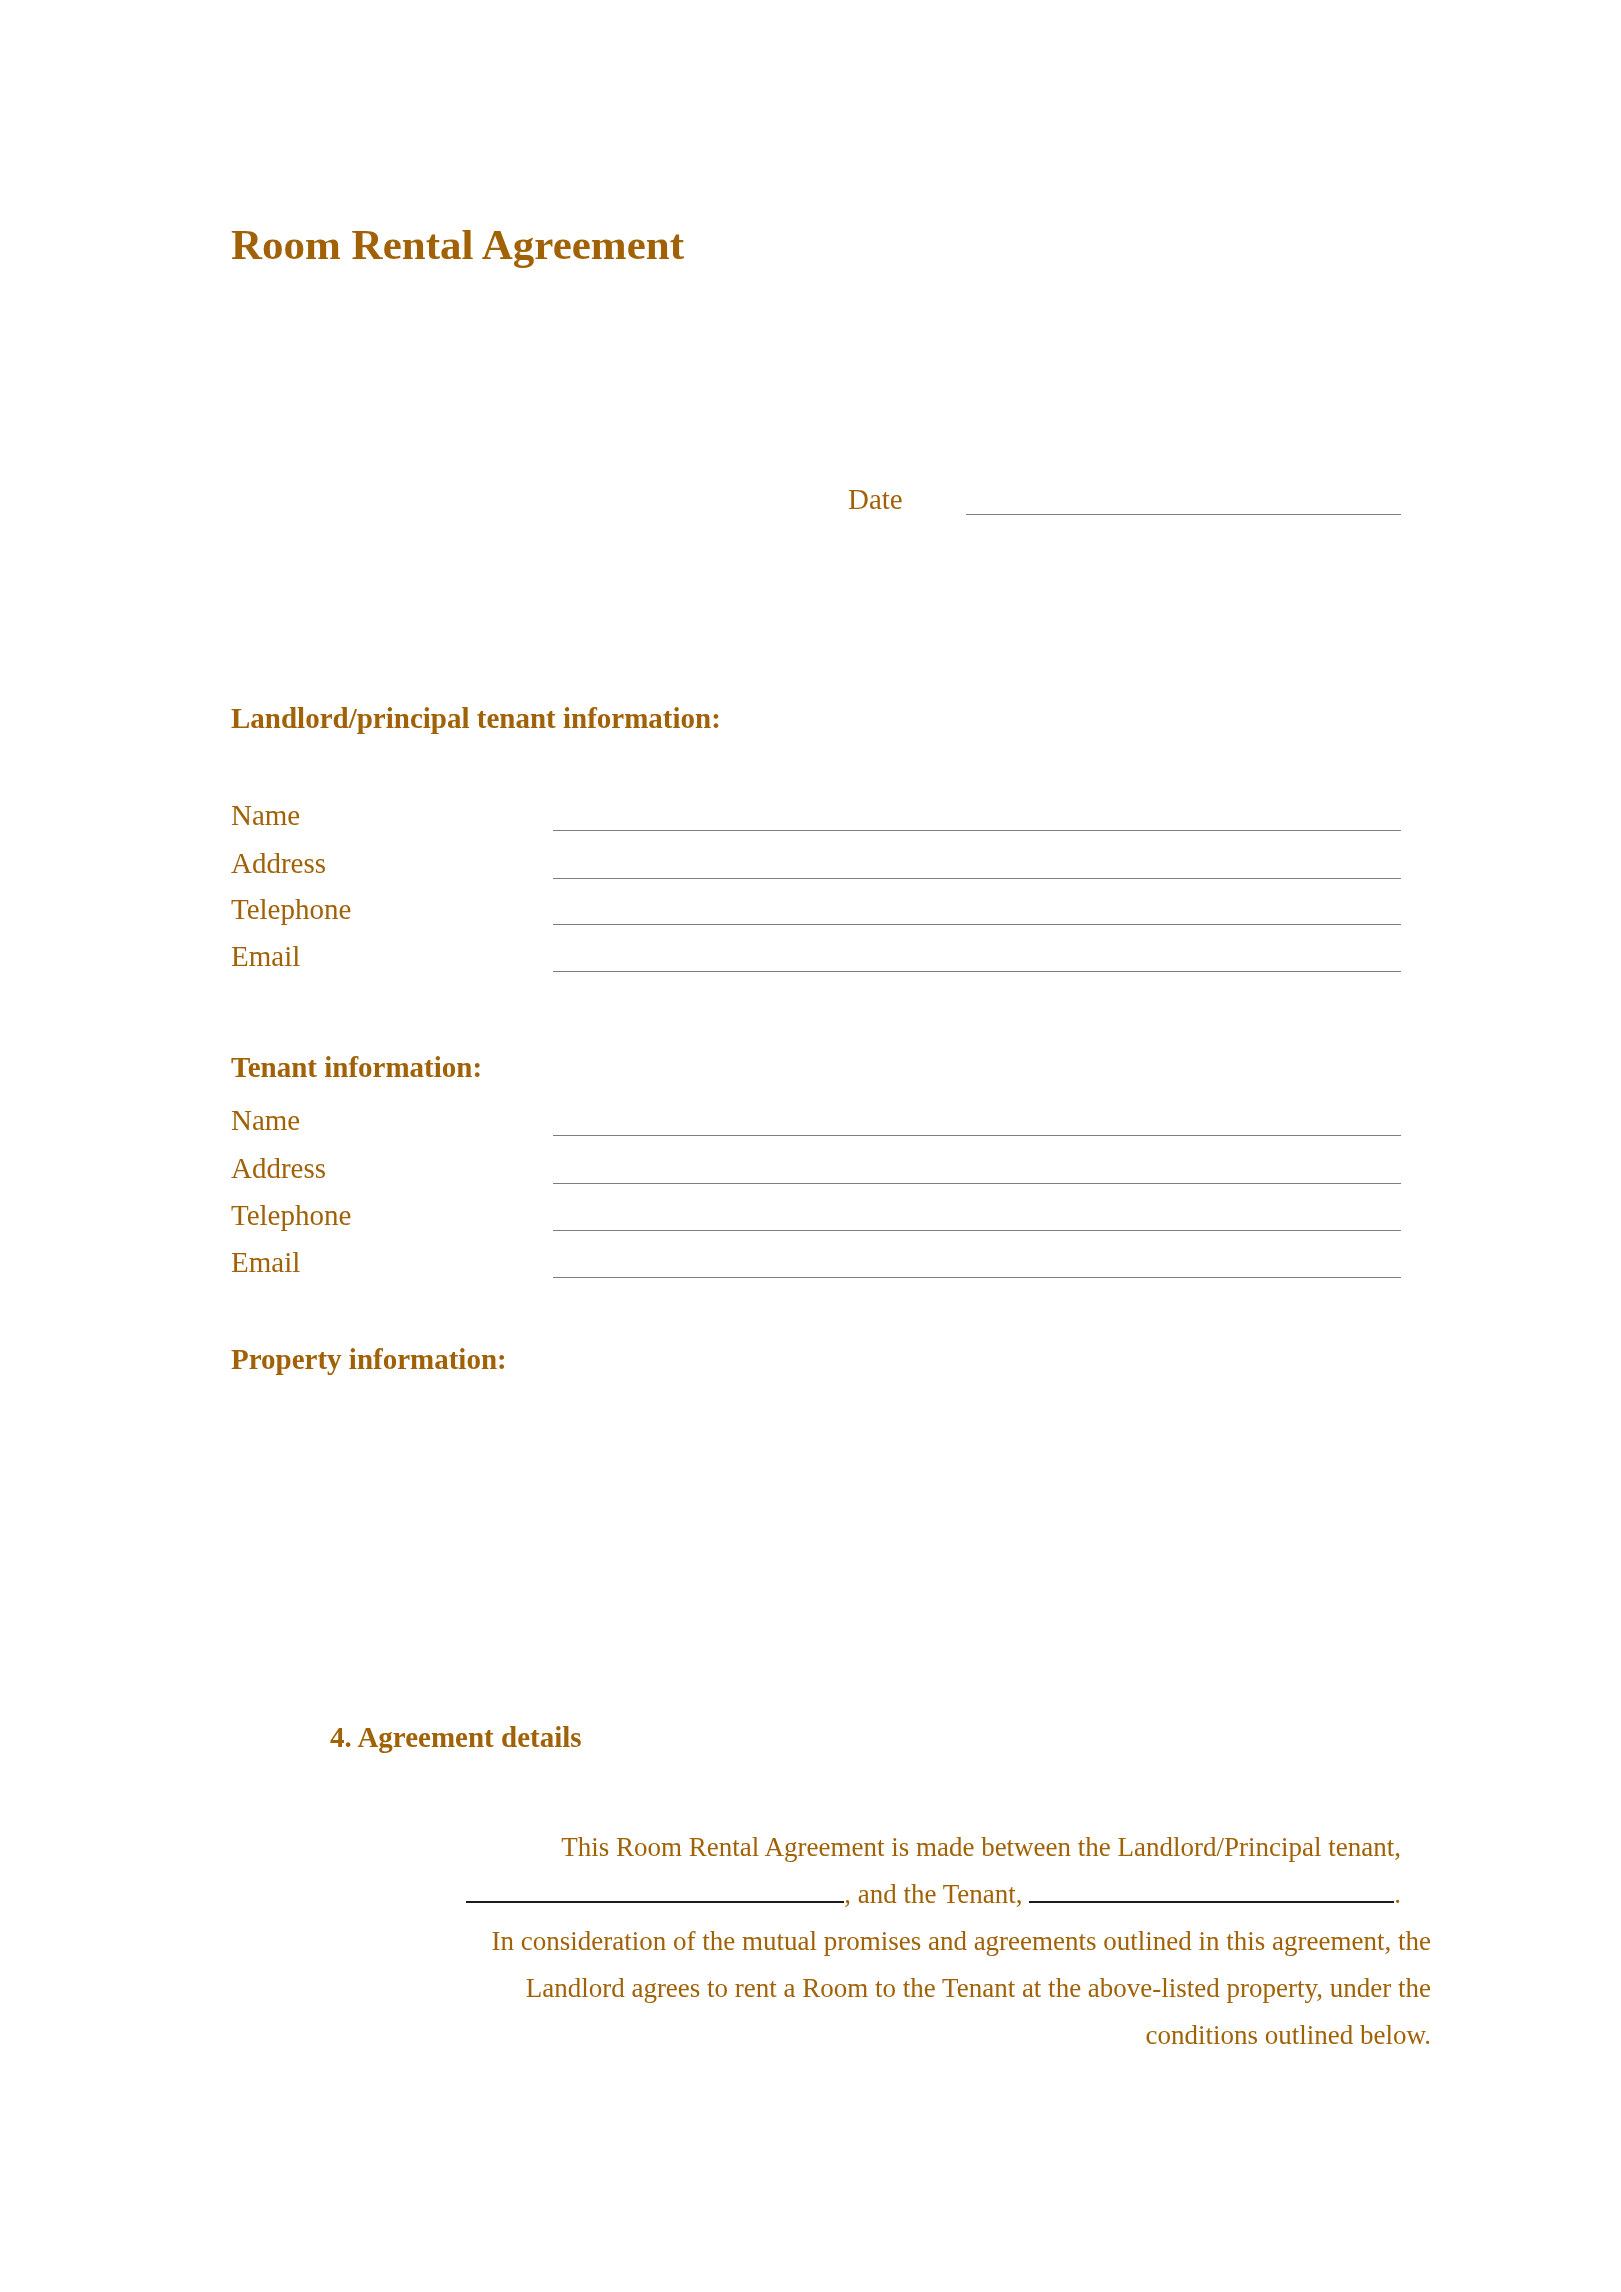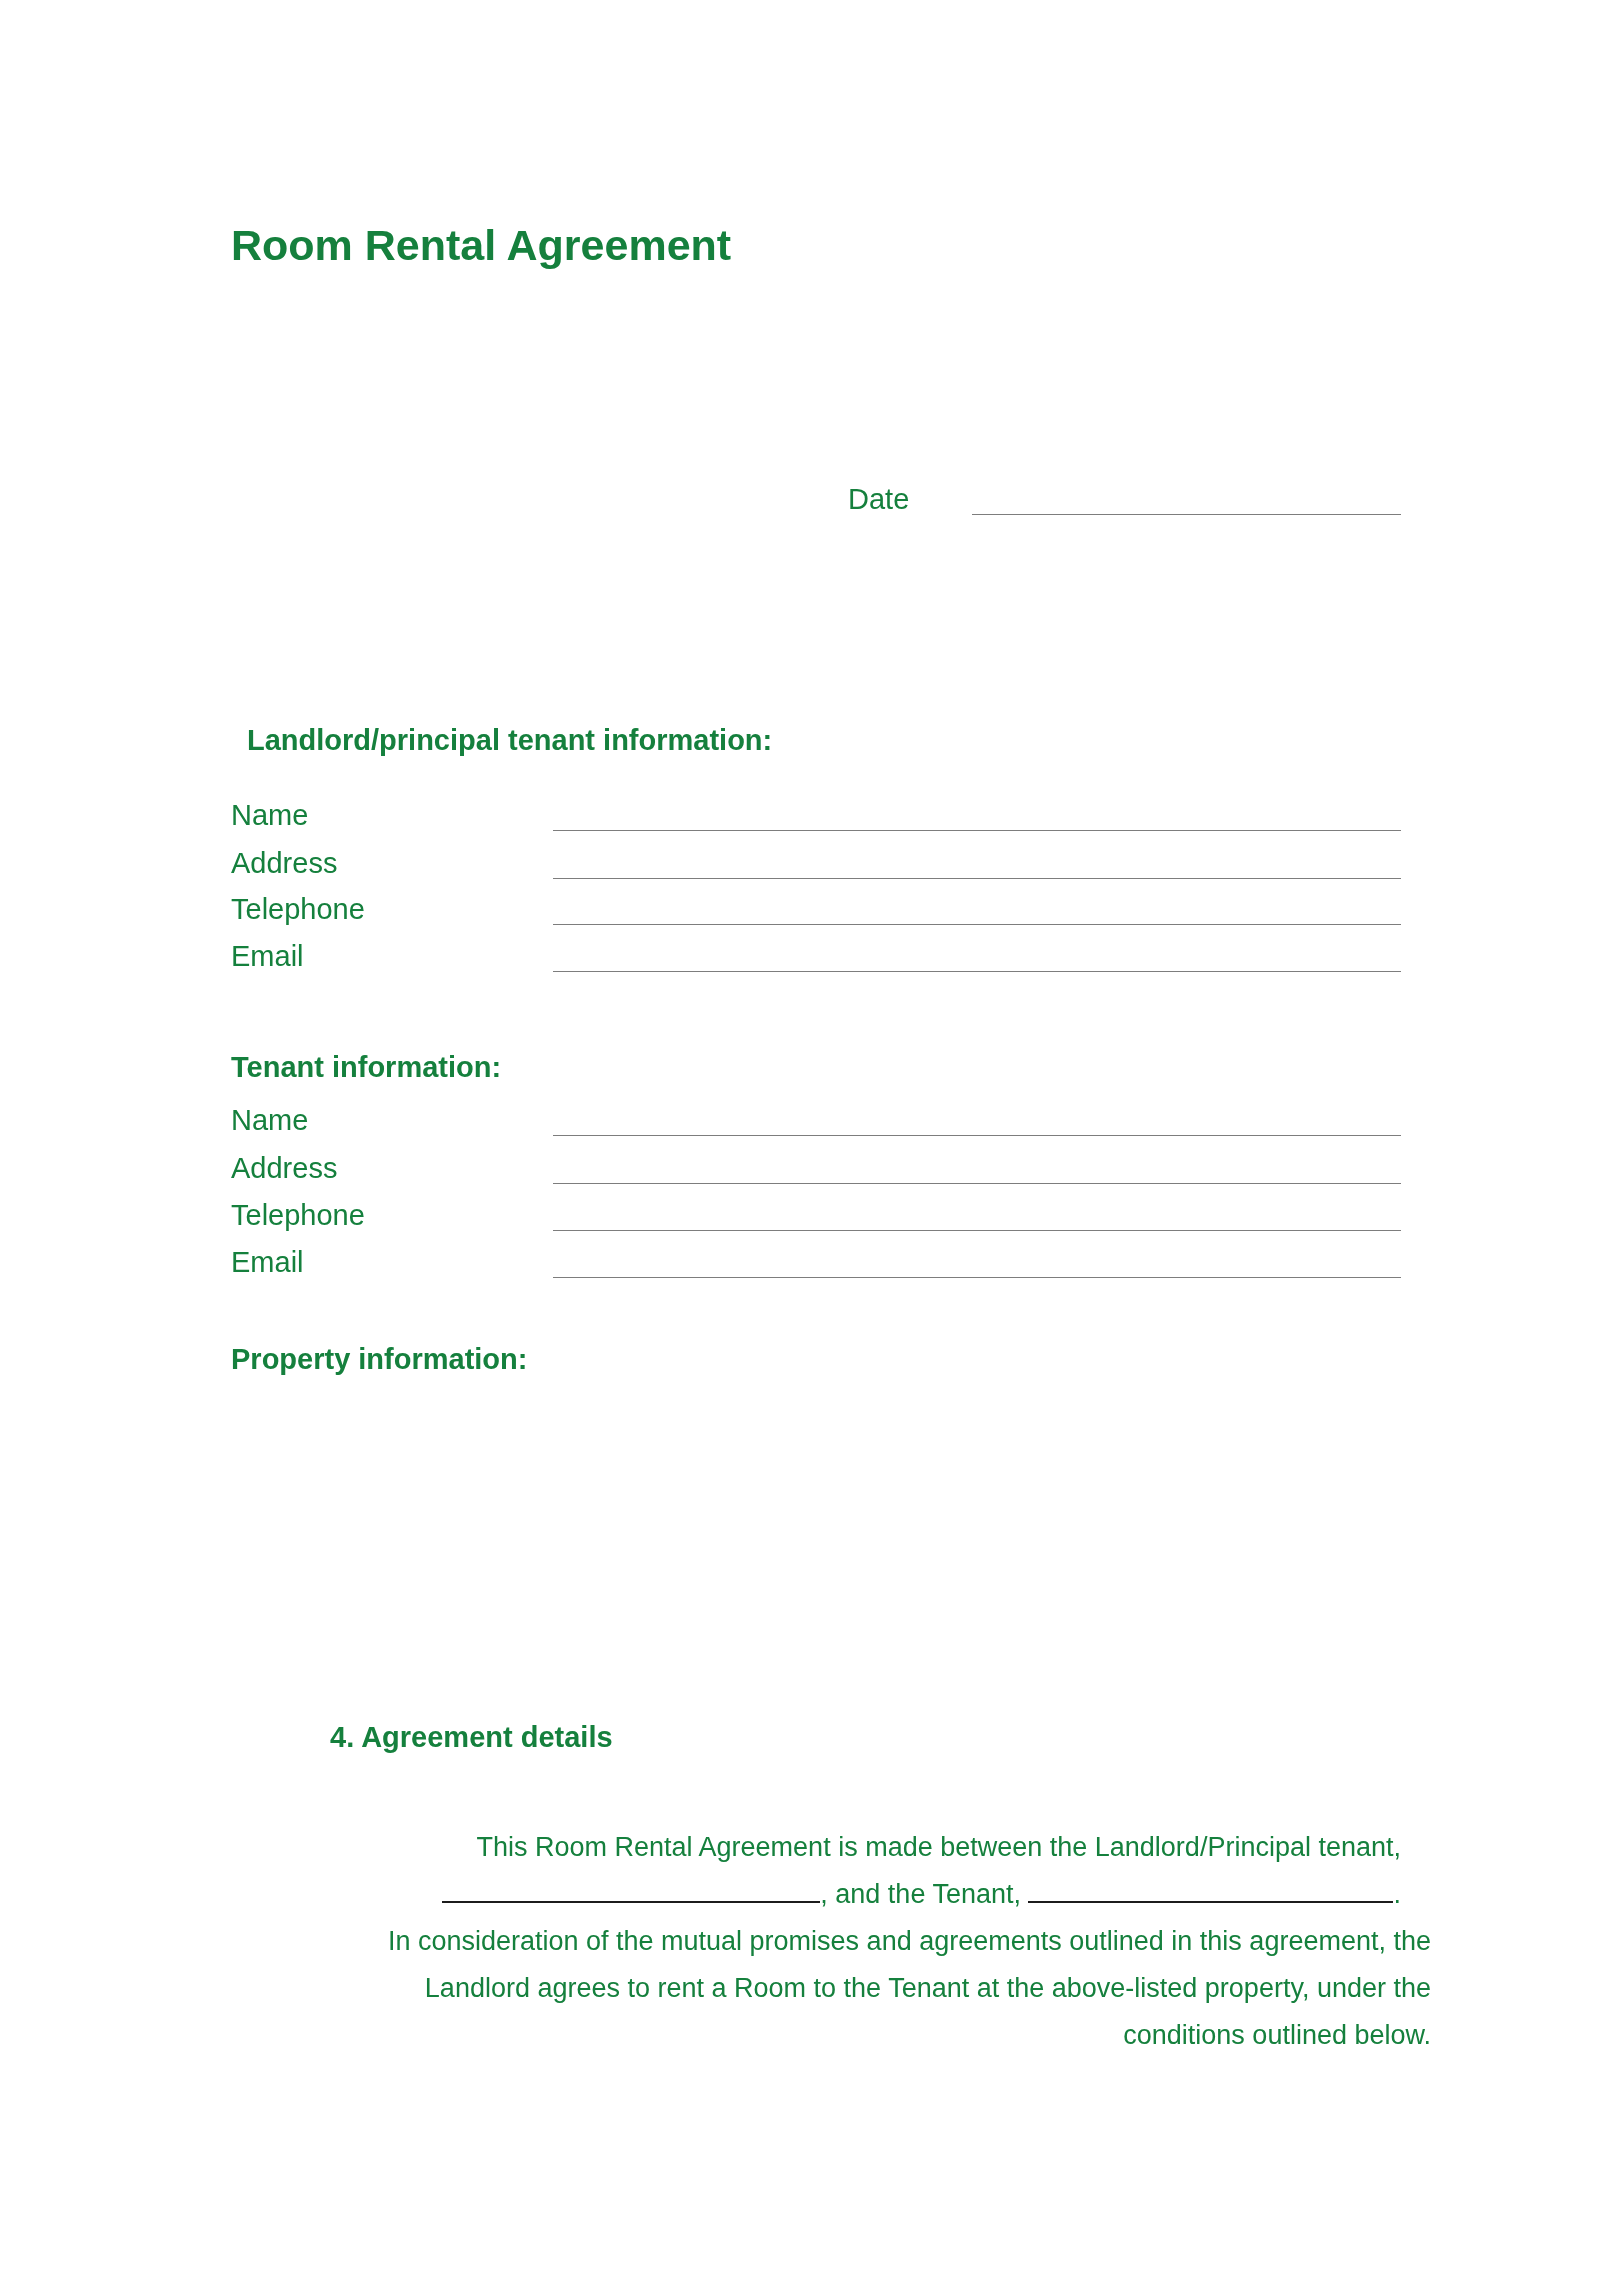--- a/index.html
+++ b/index.html
@@ -1,22 +1,22 @@
 <!DOCTYPE html>
 <html style="font-size:14.3px"><head>
 <meta charset="utf-8">
 <style>
   html, body { margin: 0; padding: 0; background: #ffffff; }
   .page {
     position: relative;
     width: 1622px;
     height: 2293px;
     background: #ffffff;
-    font-family: Liberation Sans, sans-serif;
-    color: #15803d;
+    font-family: Liberation Serif, serif;
+    color: #a16207;
     overflow: hidden;
   }
   .doc-title {
     position: absolute;
     left: 231px;
     top: 219px;
     font-size: 43px;
     font-weight: bold;
     line-height: 52px;
     white-space: nowrap;
@@ -67,21 +67,21 @@
   }
   .blank {
     display: inline-block;
     border-bottom: 2.7px solid #1c1c1c;
     height: 0.2em;
   }
   .blank-1 { width: 378px; }
   .blank-2 { width: 365px; }
 
   
-  #heading-landlord { left: 231px; top: 721px; margin-left: 16px; }
+  #heading-landlord { left: 231px; top: 699px; }
   #row-landlord-0 { top: 780px; }
   #row-landlord-1 { top: 828px; }
   #row-landlord-2 { top: 874px; }
   #row-landlord-3 { top: 921px; }
   #heading-tenant { left: 231px; top: 1048px; }
   #row-tenant-0 { top: 1085px; }
   #row-tenant-1 { top: 1133px; }
   #row-tenant-2 { top: 1180px; }
   #row-tenant-3 { top: 1227px; }
   #heading-property { left: 231px; top: 1340px; }

